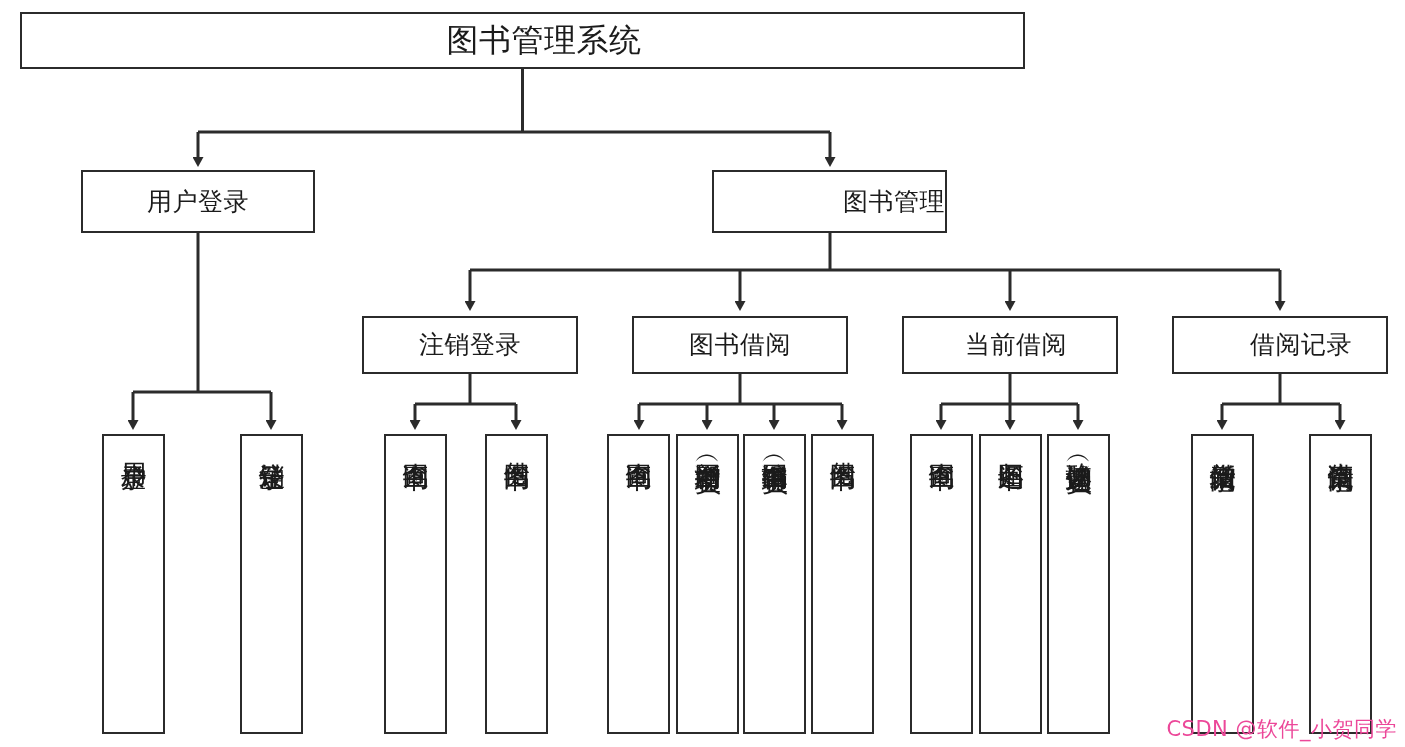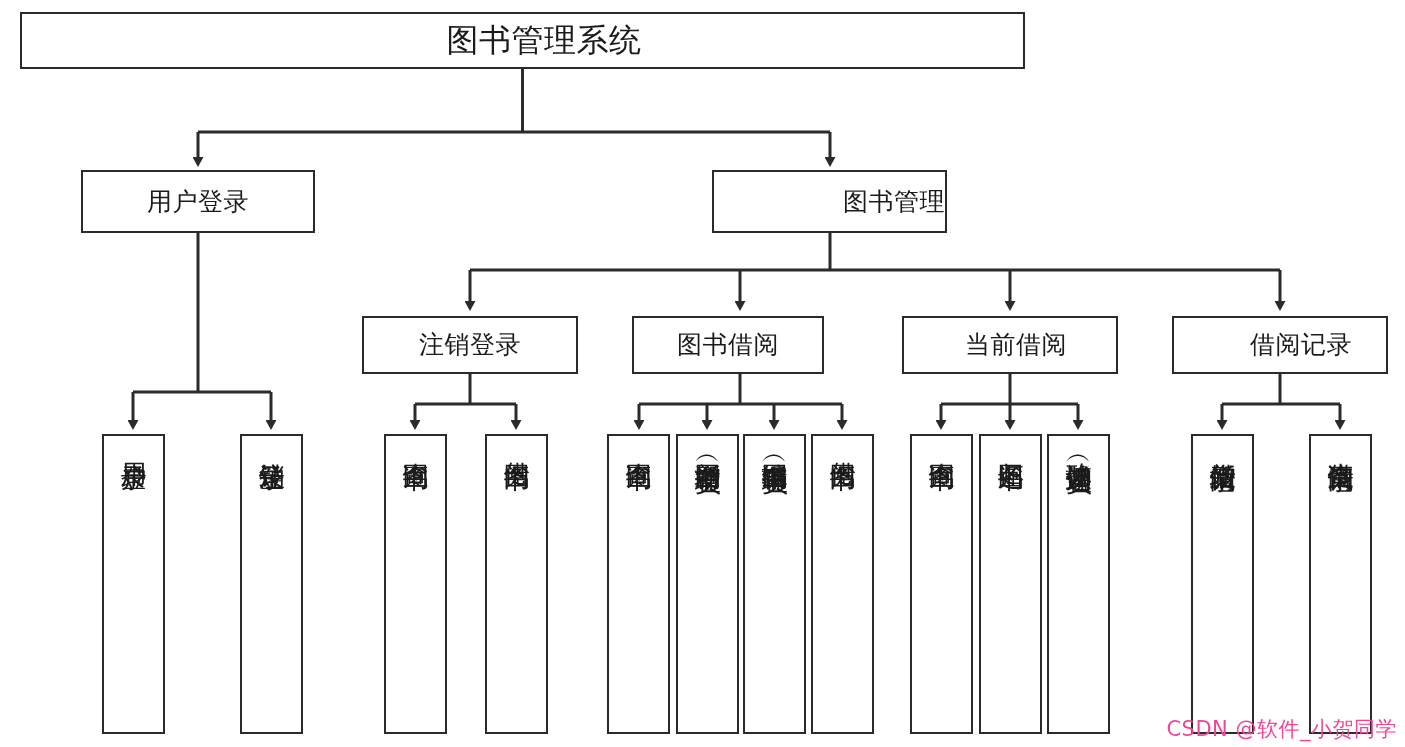--- a/index.html
+++ b/index.html
@@ -135,21 +135,21 @@
   <div class="node horiz" style="left:81px; top:170px; width:234px; height:63px;">
     <span class="lbl">用户登录</span>
   </div>
   <div class="node horiz" style="left:712px; top:170px; width:235px; height:63px;justify-content:flex-end;">
     <span class="lbl">图书管理</span>
   </div>
 
   <div class="node horiz" style="left:362px; top:316px; width:216px; height:58px;">
     <span class="lbl">注销登录</span>
   </div>
-  <div class="node horiz" style="left:632px; top:316px; width:192px; height:58px;">
+  <div class="node horiz" style="left:632px; top:316px; width:216px; height:58px;">
     <span class="lbl">图书借阅</span>
   </div>
   <div class="node horiz" style="left:902px; top:316px; width:216px; height:58px;padding-left:12px;">
     <span class="lbl">当前借阅</span>
   </div>
   <div class="node horiz" style="left:1172px; top:316px; width:216px; height:58px;padding-left:42px;">
     <span class="lbl">借阅记录</span>
   </div>
 
   <div class="node vert" style="left:102px; top:434px; width:63px; height:300px;">

